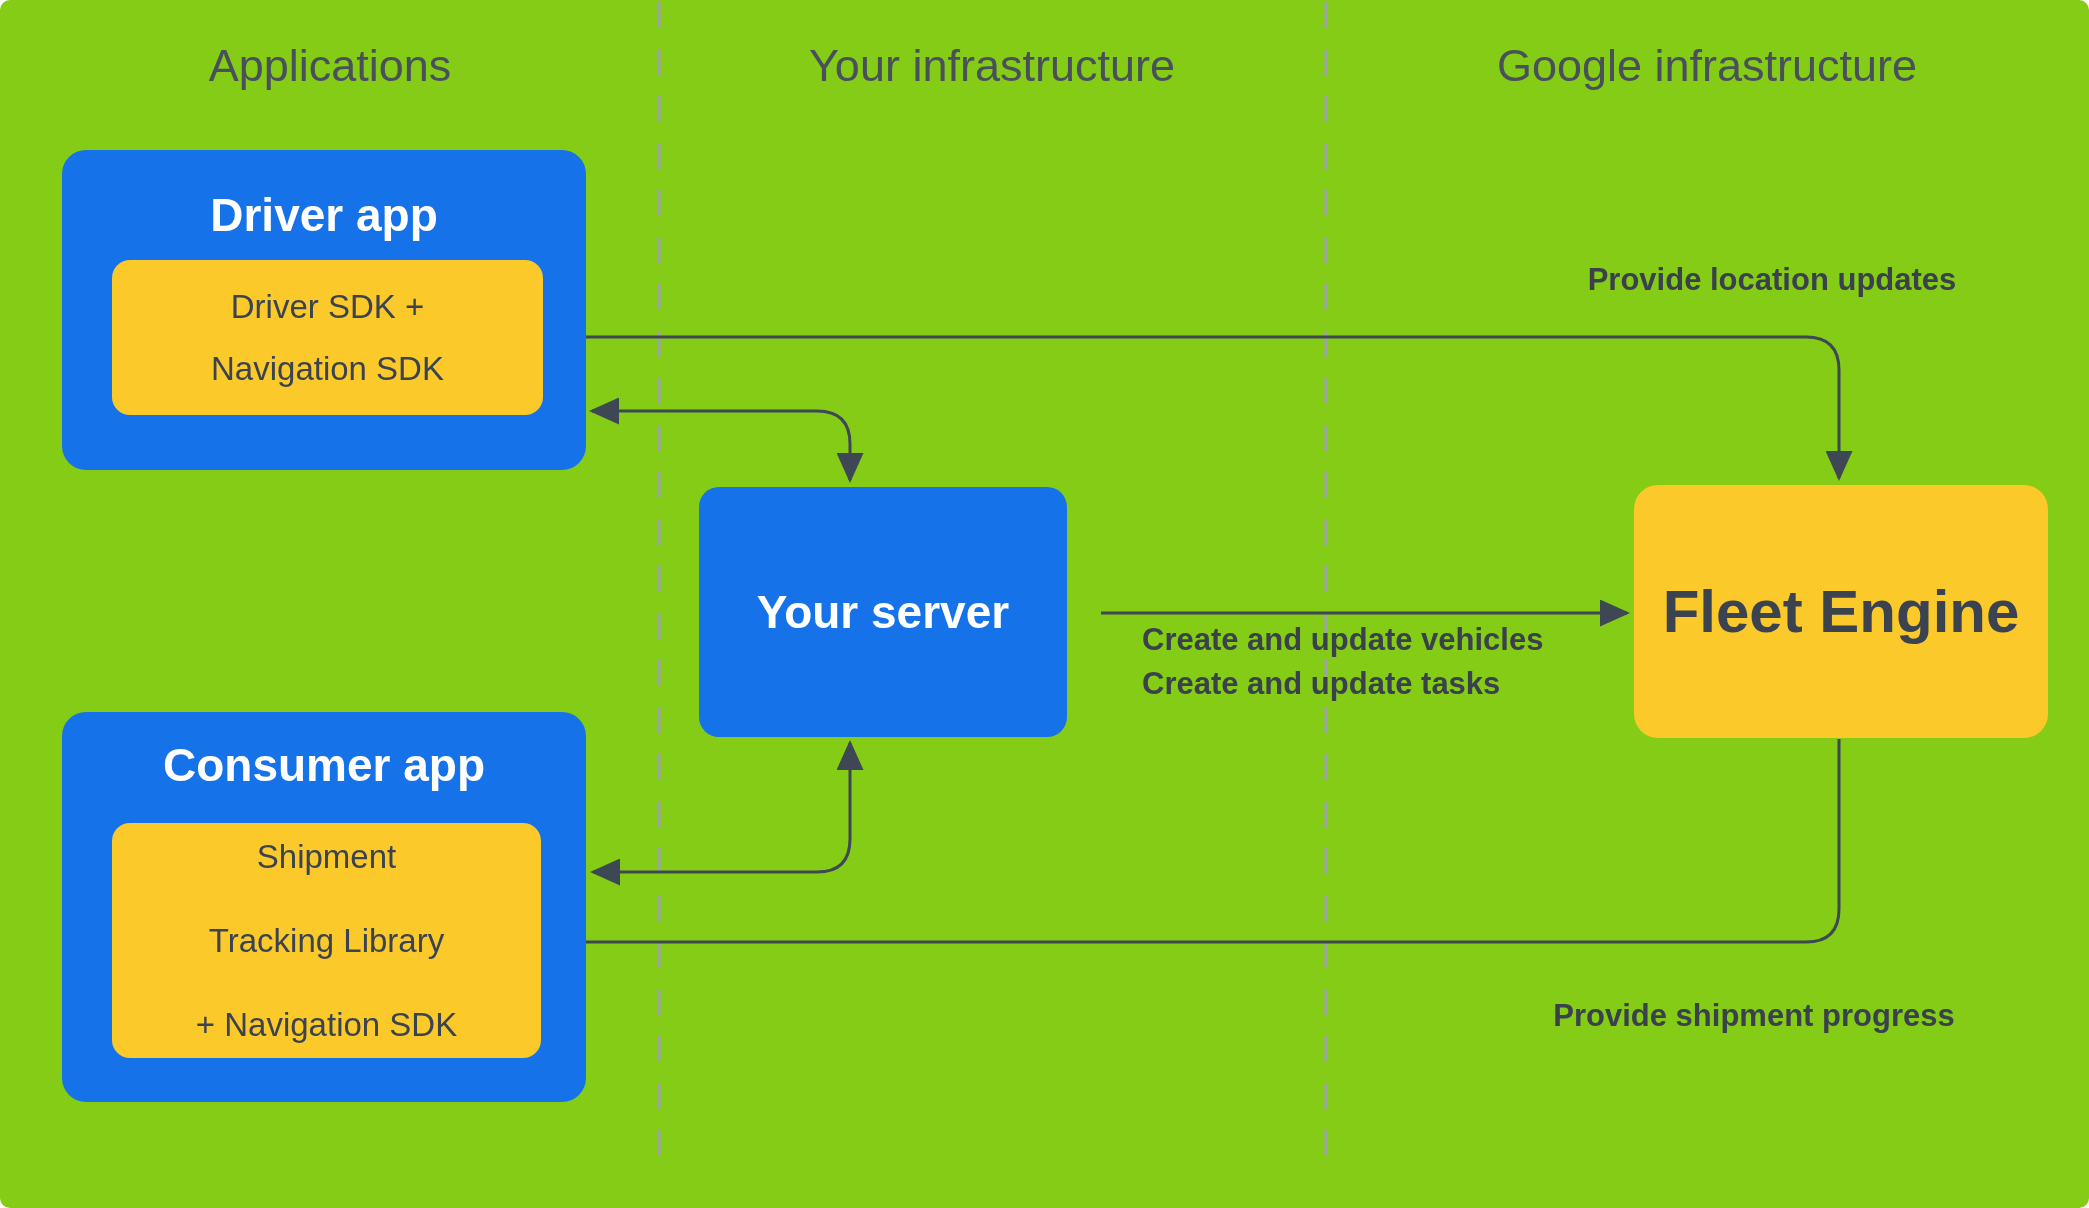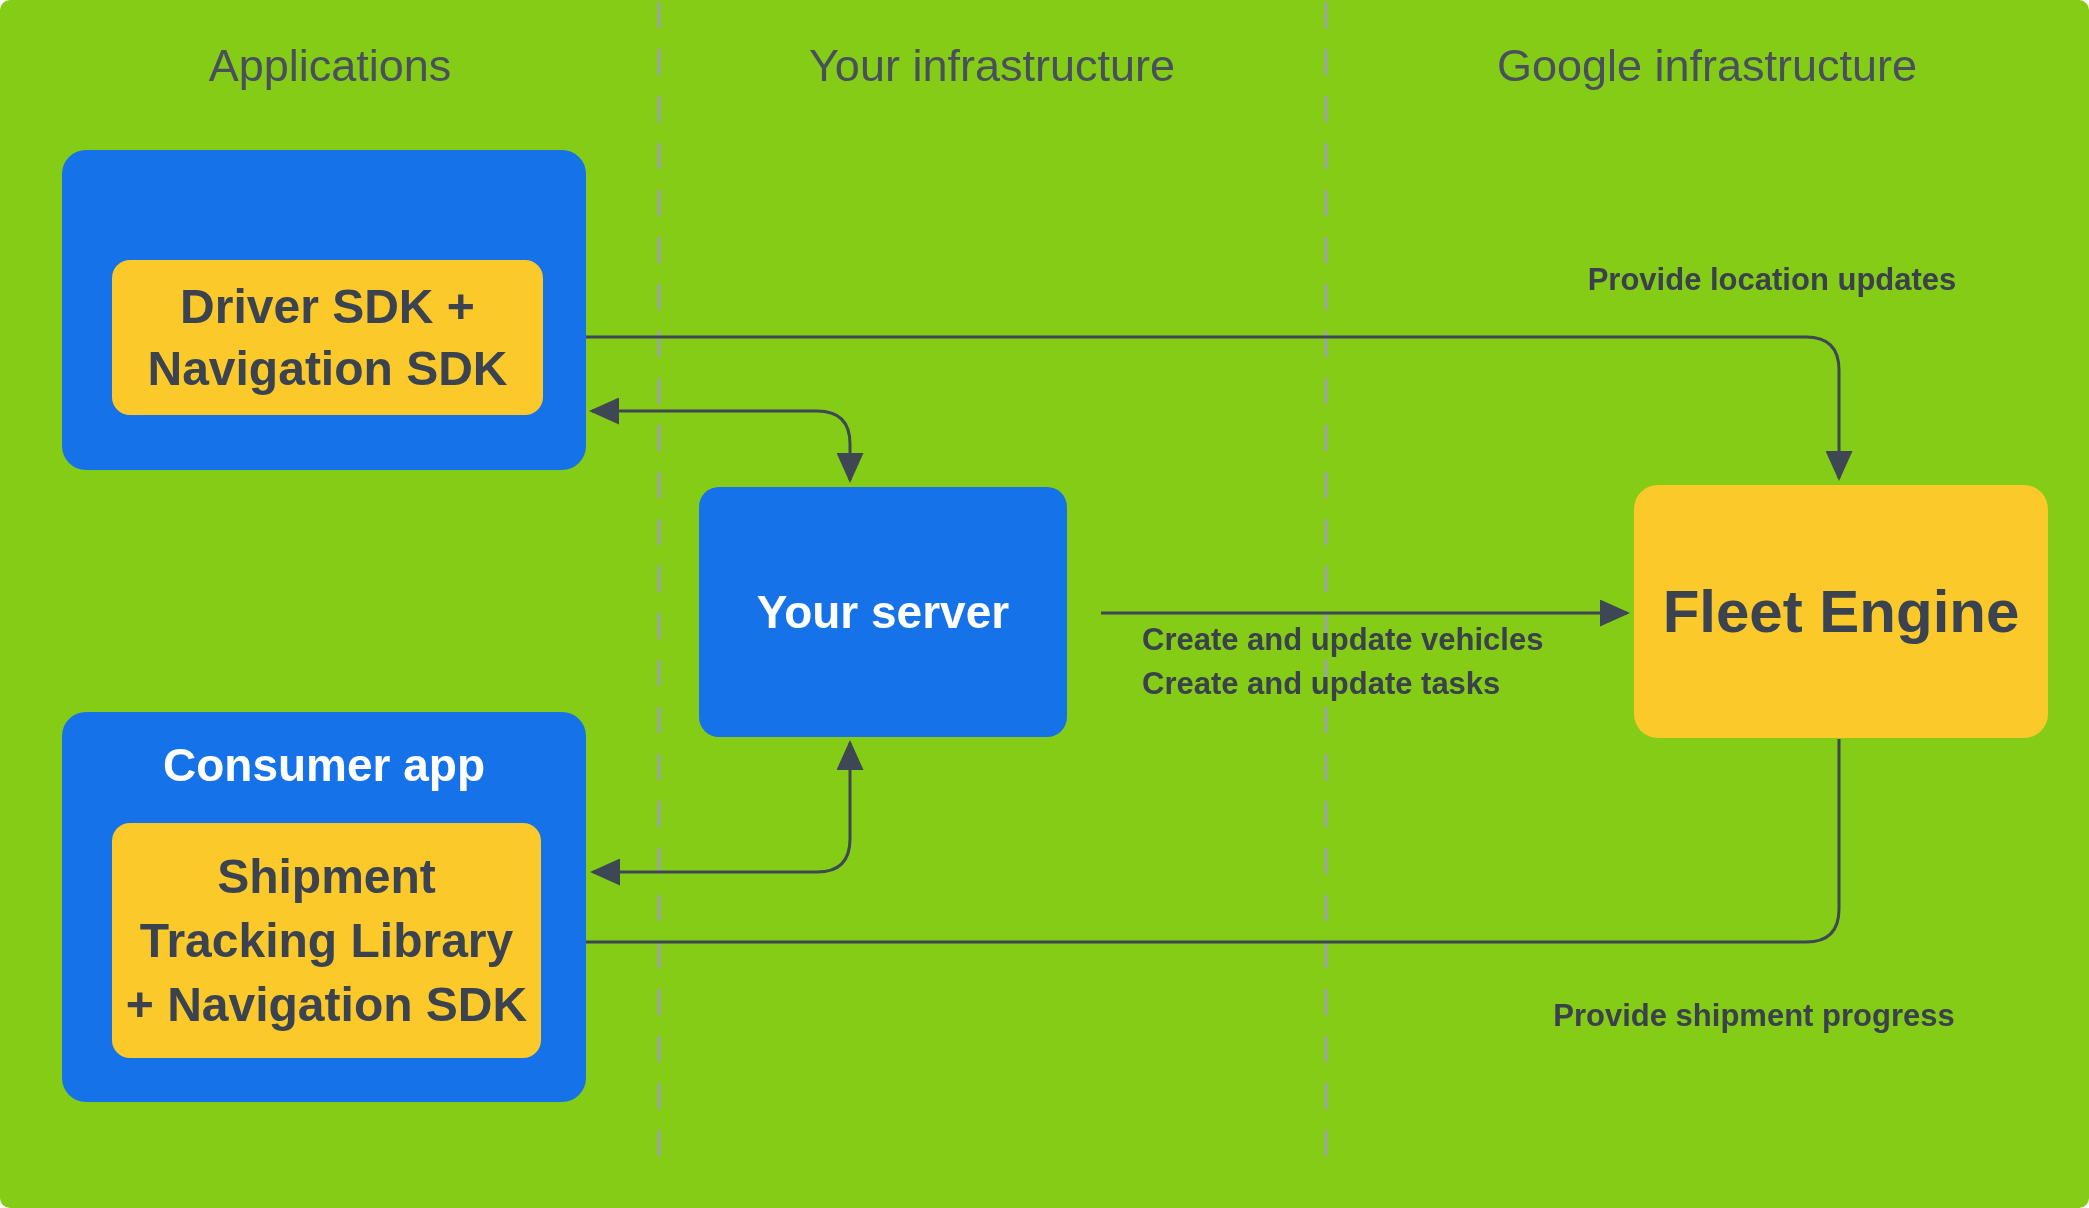--- a/index.html
+++ b/index.html
@@ -47,21 +47,21 @@
   .sdk-box{
     position:absolute;
     background:var(--yellow);
     border-radius:18px;
     display:flex;flex-direction:column;
     align-items:center;justify-content:center;
     box-sizing:border-box;
   }
   .sdk-line{
     color:var(--dark);
-    font-weight:700;font-size:48px;
+    font-weight:400;font-size:33px;
     line-height:62px;
     white-space:nowrap;text-align:center;
   }
   .server-box{
     position:absolute;
     background:var(--blue);
     border-radius:20px;
     display:flex;align-items:center;justify-content:center;
   }
   .server-title{color:var(--white);font-weight:700;font-size:46px;white-space:nowrap;}
@@ -78,21 +78,21 @@
     font-weight:700;font-size:31px;color:var(--label);
     white-space:nowrap;
   }
   .edge-label.centered{transform:translateX(-50%);}
   .edge-label .line{line-height:44px;}
 
   
   #driver-app{left:62px;top:150px;width:524px;height:320px;padding-top:38px;}
   #driver-sdk{left:50px;top:110px;width:431px;height:155px;}
   #consumer-app{left:62px;top:712px;width:524px;height:390px;padding-top:26px;}
-  #consumer-sdk{left:50px;top:111px;width:429px;height:235px;}
+  #consumer-sdk{left:50px;top:111px;width:429px;height:235px;gap:20px;}
   #consumer-sdk .sdk-line{line-height:64px;}
   #your-server{left:699px;top:487px;width:368px;height:250px;}
   #fleet-engine{left:1634px;top:485px;width:414px;height:253px;}
 
   #hdr-apps{left:330px;}
   #hdr-yours{left:992px;}
   #hdr-google{left:1707px;}
 
   #lbl-location{left:1772px;top:262px;}
   #lbl-create{left:1142px;top:618px;}
@@ -118,20 +118,21 @@
     <path class="edge" d="M 1101 613 H 1627" marker-end="url(#arrowhead)"></path>
     <path class="edge" d="M 850 743 V 839 Q 850 872 817 872 H 593" marker-start="url(#arrowhead)" marker-end="url(#arrowhead)"></path>
     <path class="edge" d="M 1839 739 V 909 Q 1839 942 1806 942 H 547" marker-end="url(#arrowhead)"></path>
   </svg>
 
   <div class="col-header" id="hdr-apps">Applications</div>
   <div class="col-header" id="hdr-yours">Your infrastructure</div>
   <div class="col-header" id="hdr-google">Google infrastructure</div>
 
   <div class="app-box" id="driver-app">
+    <div class="app-title">Driver app</div>
     <div class="sdk-box" id="driver-sdk">
       <div class="sdk-line">Driver SDK +</div>
       <div class="sdk-line">Navigation SDK</div>
     </div>
   </div>
 
   <div class="app-box" id="consumer-app">
     <div class="app-title">Consumer app</div>
     <div class="sdk-box" id="consumer-sdk">
       <div class="sdk-line">Shipment</div>

